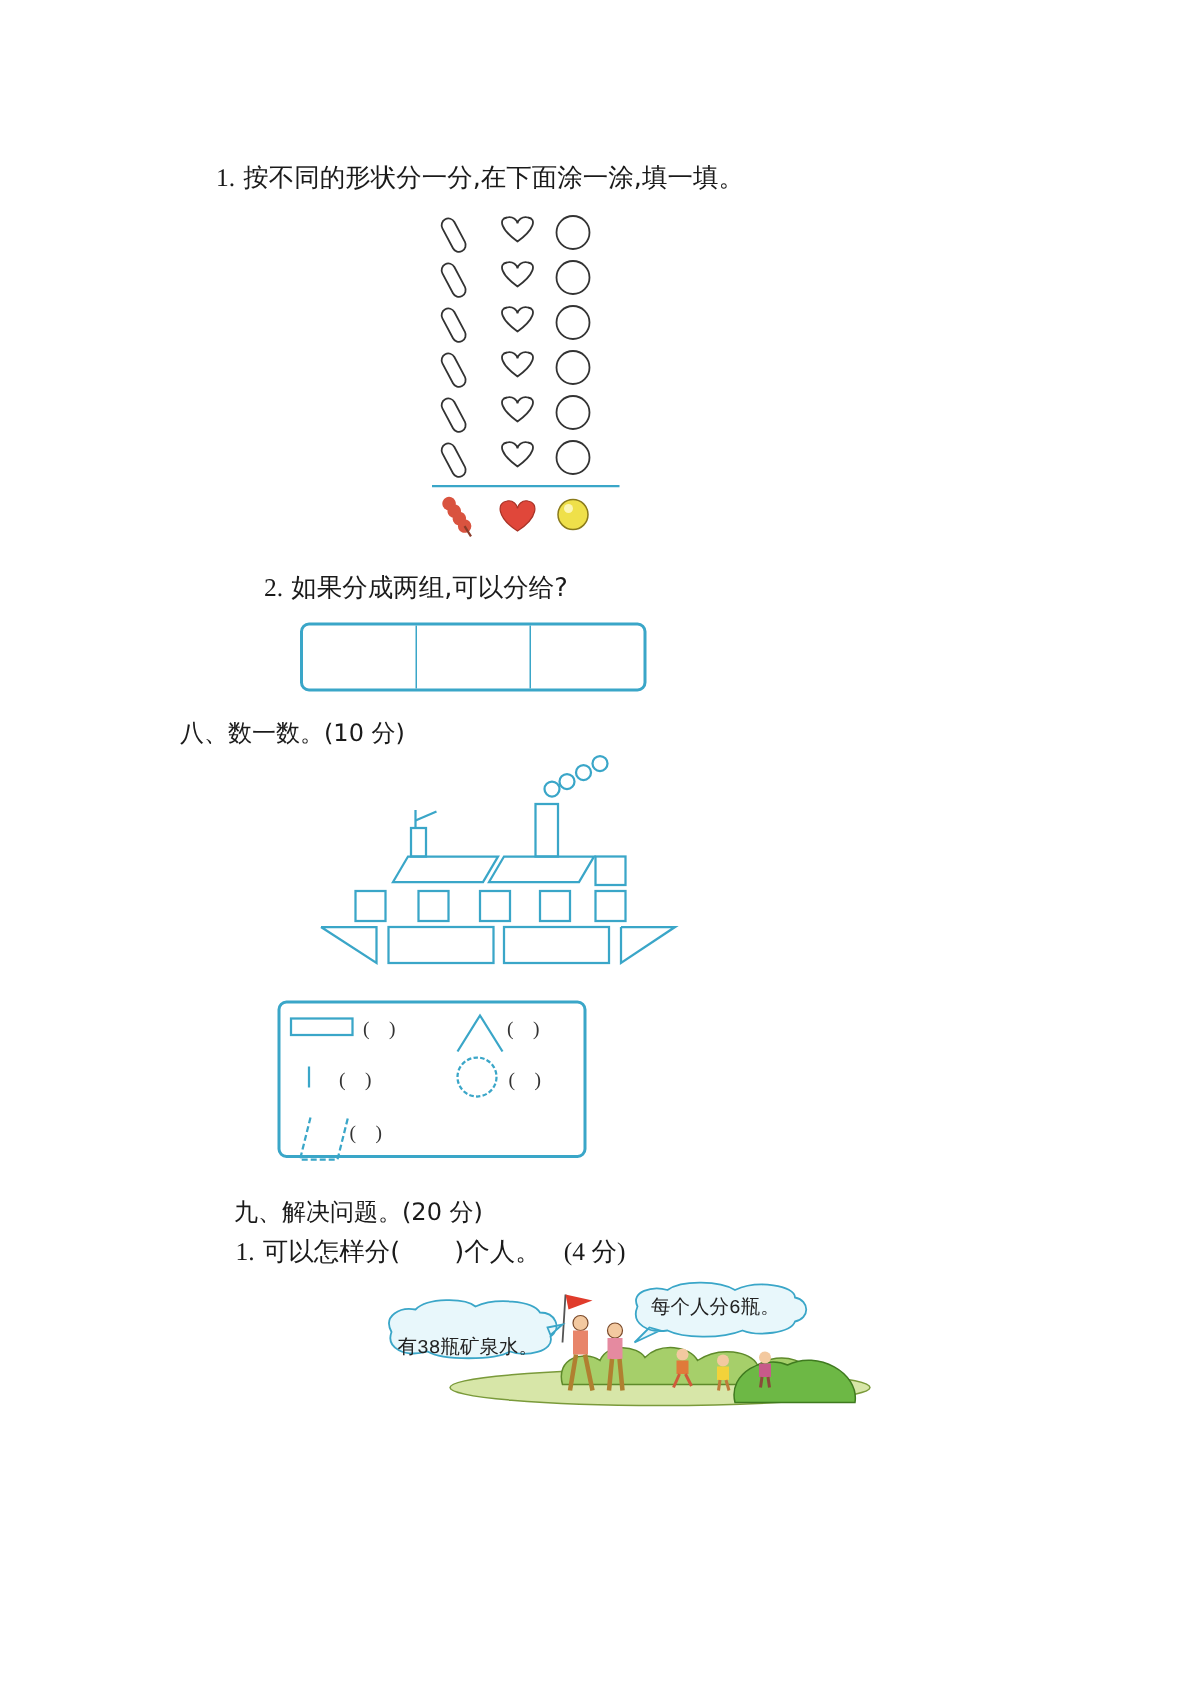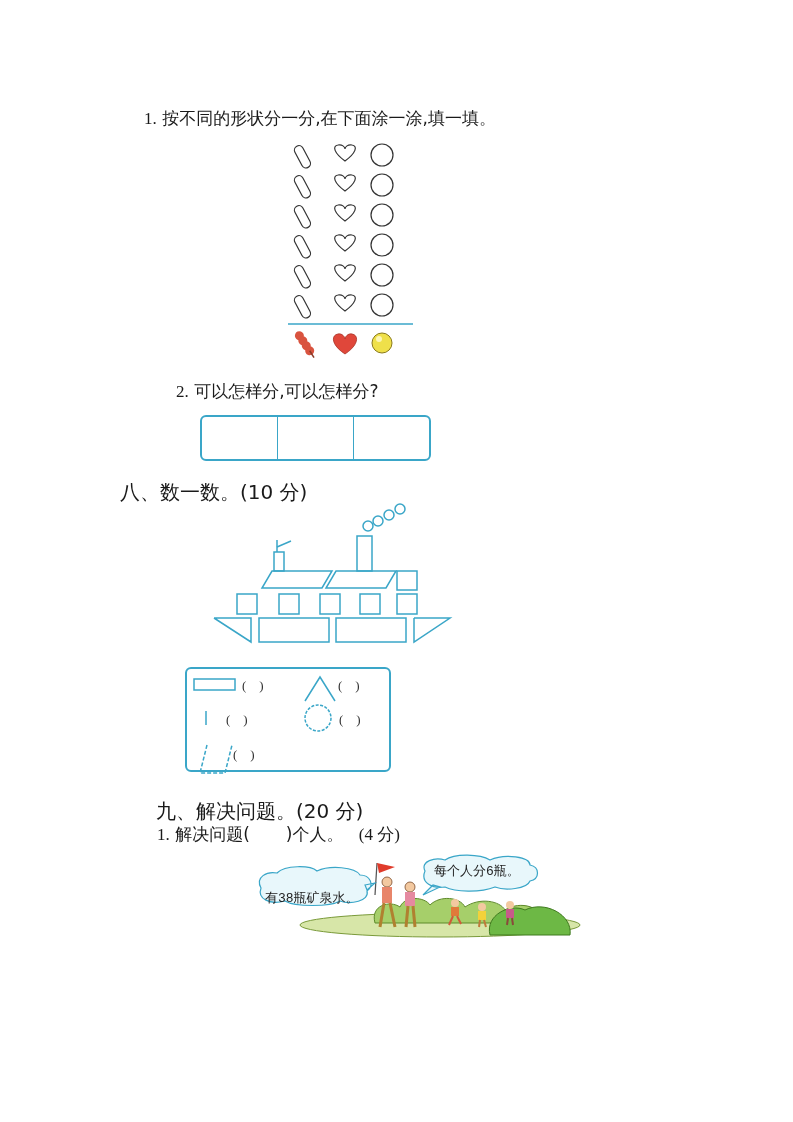--- a/index.html
+++ b/index.html
@@ -1,21 +1,21 @@
 <!DOCTYPE html>
 <html><head>
   <meta charset="utf-8">
   <style>
     html, body { margin: 0; padding: 0; background: #ffffff; }
     body { width: 793px; height: 1122px; position: relative; overflow: hidden;
            font-family: "DejaVu Sans", "Liberation Sans", sans-serif; color: #1a1a1a; }
     .abs { position: absolute; }
     .q-text { font-size: 17px; white-space: nowrap; }
     .q-num { font-family: "Liberation Serif", "DejaVu Serif", serif; }
-    .section-title { font-size: 20px; white-space: nowrap; }
+    .section-title { font-size: 16px; white-space: nowrap; }
     svg { position: absolute; overflow: visible; }
     .paren { position: absolute; font-family: "Liberation Serif", serif; font-size: 13px; color: #333; white-space: pre; }
     .bubble-text { font-family: Liberation Mono, monospace; font-size: 13px; color: #222; white-space: nowrap; text-align: center; }
   </style>
 </head>
 <body>
 
 <div class="abs q-text" style="left:144px; top:107px;">
   <span class="q-num">1.</span>
   <span>按不同的形状分一分,在下面涂一涂,填一填。</span>
@@ -64,21 +64,21 @@
     <circle cx="21" cy="212" r="4.5" fill="#d9533f"></circle>
     <line x1="21" y1="212" x2="22" y2="220" stroke="#8a3b2a" stroke-width="1.5"></line>
   </g>
   <path d="M60 214 C46 205 46 195 53 194 C57 193 60 197 60 199 C60 197 63 193 67 194 C74 195 74 205 60 214 Z" fill="#e0473a" stroke="#a83226" stroke-width="0.8"></path>
   <circle cx="97" cy="203" r="10" fill="#efe04a" stroke="#8a7a1a" stroke-width="1"></circle>
   <circle cx="94" cy="199" r="3" fill="#fffbd0" opacity="0.8"></circle>
 </svg>
 
 <div class="abs q-text" style="left:176px; top:380px;">
   <span class="q-num">2.</span>
-  <span>可以怎样分,可以怎样分?</span>
+  <span>如果分成两组,可以分给?</span>
 </div>
 
 <div class="abs" style="left:200px; top:415px; width:231px; height:46px; border:2px solid #3aa6c8; border-radius:6px; display:flex; box-sizing:border-box;">
   <div style="flex:1; border-right:1.5px solid #3aa6c8;"></div>
   <div style="flex:1; border-right:1.5px solid #3aa6c8;"></div>
   <div style="flex:1;"></div>
 </div>
 
 <div class="abs section-title" style="left:120px; top:479px;">八、数一数。(10 分)</div>
 
@@ -127,21 +127,21 @@
 <div class="paren" style="left:242px; top:678px;">(    )</div>
 <div class="paren" style="left:338px; top:678px;">(    )</div>
 <div class="paren" style="left:226px; top:712px;">(    )</div>
 <div class="paren" style="left:339px; top:712px;">(    )</div>
 <div class="paren" style="left:233px; top:747px;">(    )</div>
 
 <div class="abs section-title" style="left:120px; top:798px;margin-left:36px;">九、解决问题。(20 分)</div>
 
 <div class="abs q-text" style="left:157px; top:823px;">
   <span class="q-num">1.</span>
-  <span>解决问题(</span><span style="display:inline-block; width:36px;"></span><span>)个人。</span>
+  <span>可以怎样分(</span><span style="display:inline-block; width:36px;"></span><span>)个人。</span>
   <span class="q-num" style="margin-left:10px;margin-top:43px;">(4 分)</span>
 </div>
 
 <svg style="left:255px; top:855px;" width="330" height="85" viewBox="0 0 330 85">
 
   <ellipse cx="185" cy="70" rx="140" ry="12" fill="#d7e6a8" stroke="#7a9a3a" stroke-width="1"></ellipse>
 
   <path d="M120 68 C115 50 135 45 145 52 C150 40 170 42 175 50 C185 40 205 42 210 52 C225 42 245 46 250 55 C265 45 290 52 285 68 Z" fill="#a6cf6a" stroke="#5e8a2a" stroke-width="1"></path>
   <path d="M235 80 C230 60 255 48 270 55 C290 45 318 60 315 80 Z" fill="#6db845" stroke="#3f7a1f" stroke-width="1"></path>
 

